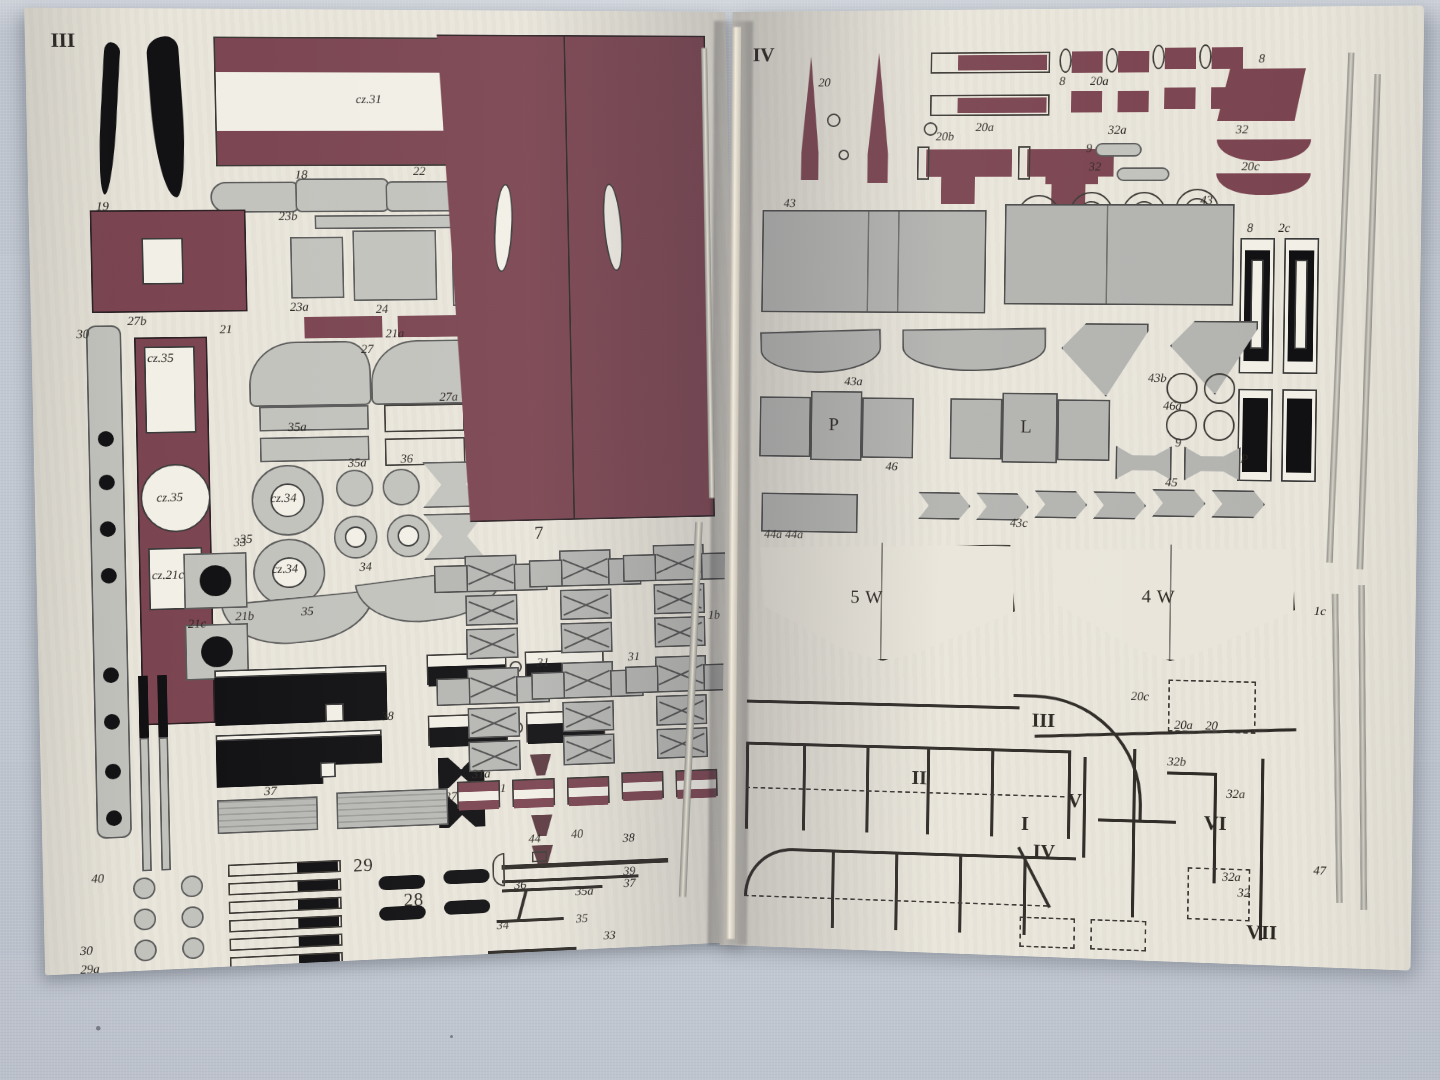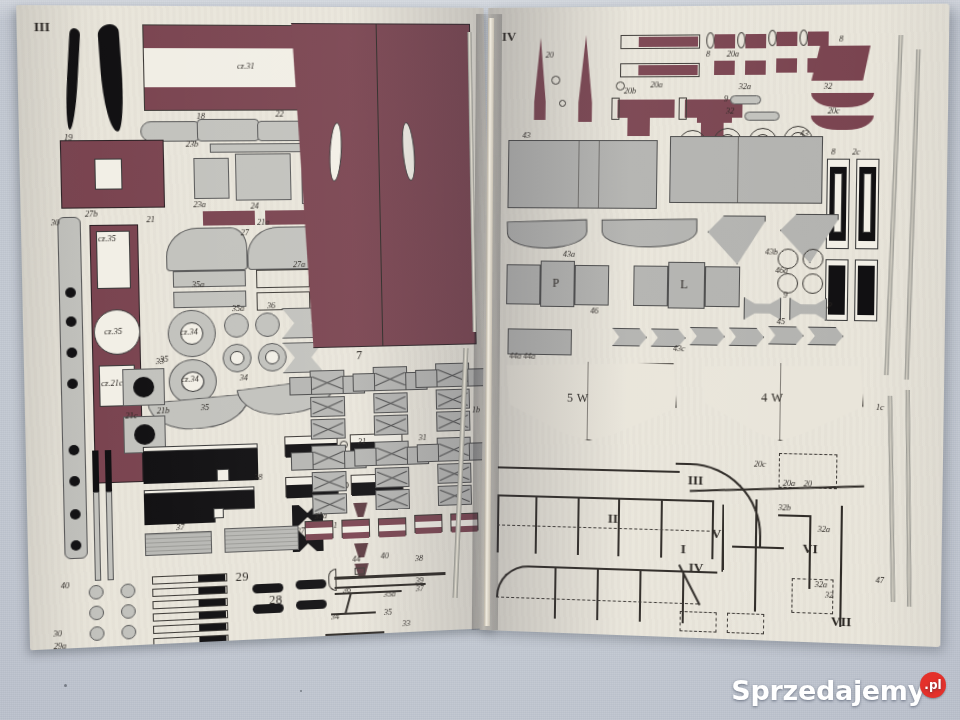--- a/index.html
+++ b/index.html
@@ -608,17 +608,13 @@
       <div class="pg-shade-r"></div>
     </div>
 
     <div class="shp" style="left:452px;top:24px;width:4px;height:300px;background:linear-gradient(90deg,#8d8d88,#ddd9cd,#8d8d88);transform:rotate(-1deg);z-index:5;"></div>
     <div class="shp" style="left:440px;top:340px;width:5px;height:250px;background:linear-gradient(90deg,#8d8d88,#ddd9cd,#8d8d88);transform:rotate(2.5deg);z-index:5;"></div>
 
     <div id="gutter"></div>
     <div id="gutter-edge"></div>
   </div>
 
-  <div id="watermark">
-    <span>Sprzedajemy</span>
-    <span class="pl">.pl</span>
-  </div>
 </div>
 
 </body></html>

